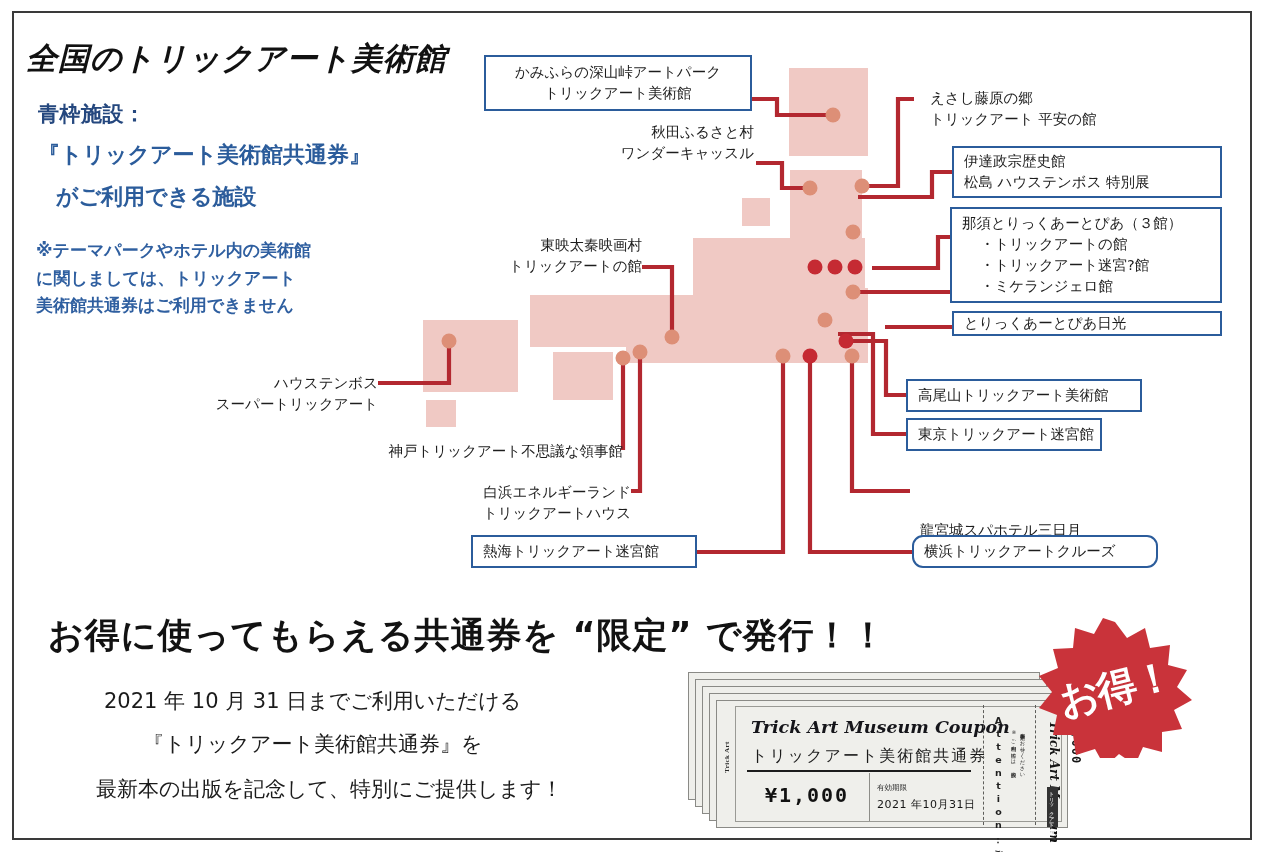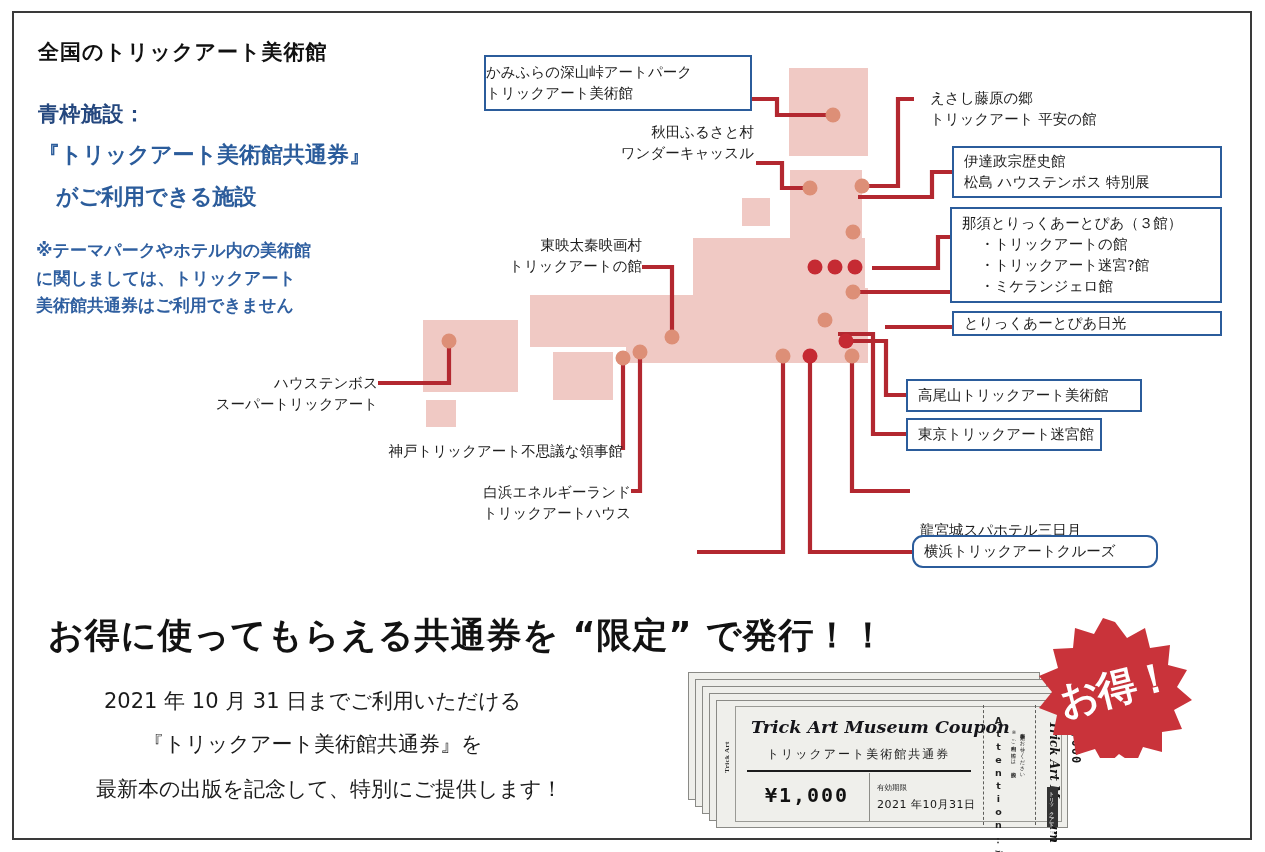--- a/index.html
+++ b/index.html
@@ -11,23 +11,24 @@
     position:absolute;left:0;top:0;width:1265px;height:852px;
     background:#ffffff;
   }
   .frame{
     position:absolute;left:12px;top:11px;width:1240px;height:829px;
     border:2px solid #3a3a3a;box-sizing:border-box;background:#fff;
   }
 
   
   .title-main{
-    position:absolute;left:38px;top:38px;
-    font-size:21px;font-weight:bold;color:#111111;letter-spacing:1px;
-    white-space:nowrap;
+    position:absolute;left:26px;top:38px;
+    font-size:31px;font-weight:bold;color:#111111;letter-spacing:1px;
+    white-space:nowrap;
+    font-style:italic;
   }
   .blue-head{
     position:absolute;left:38px;top:100px;
     font-size:21px;font-weight:bold;color:#24477e;letter-spacing:0.5px;
     white-space:nowrap;
   }
   .blue-l2{
     position:absolute;left:38px;top:140px;
     font-size:22px;font-weight:bold;color:#2b5c9b;letter-spacing:0px;
     white-space:nowrap;
@@ -56,21 +57,21 @@
   .lbl.l{text-align:left;}
 
   
   .bbox{
     position:absolute;border:2.5px solid #2b5c9b;background:#ffffff;
     box-sizing:border-box;
     font-size:14.5px;color:#1d1d1d;line-height:1.45;font-weight:500;
     display:flex;flex-direction:column;justify-content:center;
   }
   .bbox .ln{white-space:nowrap;}
-  .bbox.rt{align-items:flex-start;}
+  .bbox.rt{align-items:center;}
   .bbox.lt{align-items:flex-start;padding-left:10px;}
   .bbox .sub{padding-left:18px;}
 
   
   .promo-head{
     position:absolute;left:48px;top:612px;
     font-size:35px;font-weight:bold;color:#121212;letter-spacing:1px;
     white-space:nowrap;
   }
   .promo-line{
@@ -99,21 +100,21 @@
     border:1px solid #9a9a95;box-sizing:border-box;
   }
   .cp-title{
     position:absolute;left:34px;top:16px;width:215px;text-align:center;
     font-family:"DejaVu Serif","Liberation Serif",serif;
     font-style:italic;font-weight:bold;font-size:17.5px;color:#15151a;
     white-space:nowrap;
   }
   .cp-subtitle{
     position:absolute;left:34px;top:45px;width:215px;text-align:center;
-    font-size:12px;color:#1b1b1b;letter-spacing:2px;white-space:nowrap;
+    font-size:16px;color:#1b1b1b;letter-spacing:2px;white-space:nowrap;
   }
   .cp-hr{position:absolute;left:30px;top:69px;width:224px;height:2px;background:#1d1d1d;}
   .cp-price{
     position:absolute;left:30px;top:82px;width:120px;text-align:center;
     font-size:20px;font-weight:bold;color:#121212;letter-spacing:2px;
     font-family:"DejaVu Sans Mono","Liberation Mono",monospace;
   }
   .cp-vline{position:absolute;left:152px;top:72px;width:1px;height:48px;background:#8d8d88;}
   .cp-exp-l{position:absolute;left:160px;top:82px;font-size:7.5px;color:#2b2b2b;white-space:nowrap;}
   .cp-exp-v{position:absolute;left:160px;top:96px;font-size:11px;color:#151515;white-space:nowrap;letter-spacing:0.5px;}
@@ -284,20 +285,23 @@
 
   <div class="lbl r" style="left:339px;top:441px;width:284px;">
     <div>神戸トリックアート不思議な領事館</div>
   </div>
 
   <div class="lbl r" style="left:377px;top:482px;width:254px;">
     <div>白浜エネルギーランド</div>
     <div>トリックアートハウス</div>
   </div>
 
+  <div class="bbox lt" style="left:471px;top:535px;width:226px;height:33px;">
+    <div class="ln">熱海トリックアート迷宮館</div>
+  </div>
 
   <div class="bbox lt" style="left:906px;top:379px;width:236px;height:33px;">
     <div class="ln">高尾山トリックアート美術館</div>
   </div>
 
   <div class="bbox lt" style="left:906px;top:418px;width:196px;height:33px;">
     <div class="ln">東京トリックアート迷宮館</div>
   </div>
 
   <div class="lbl l" style="left:920px;top:480px;margin-top:40px;">

